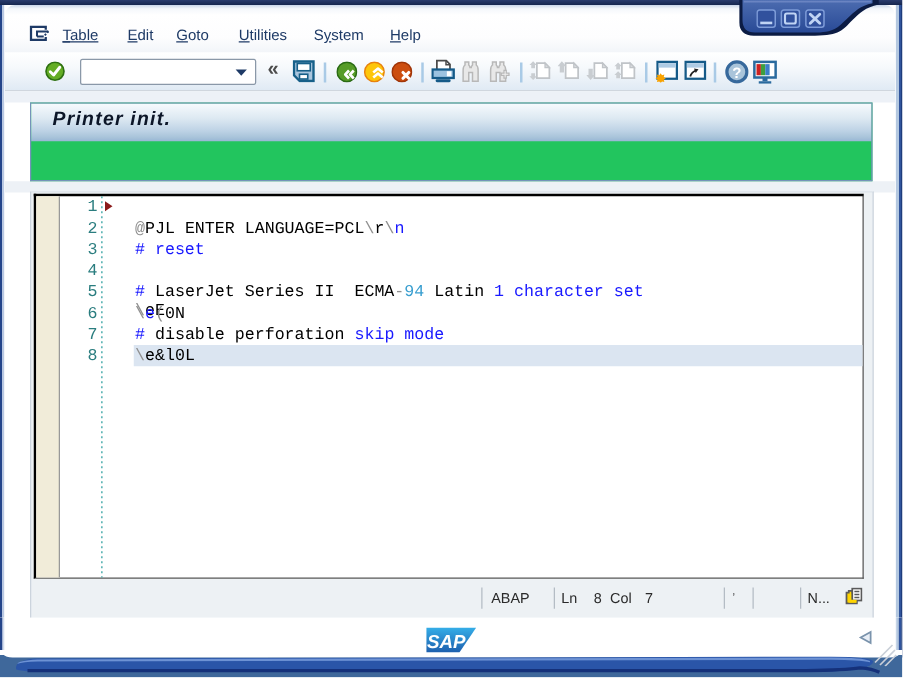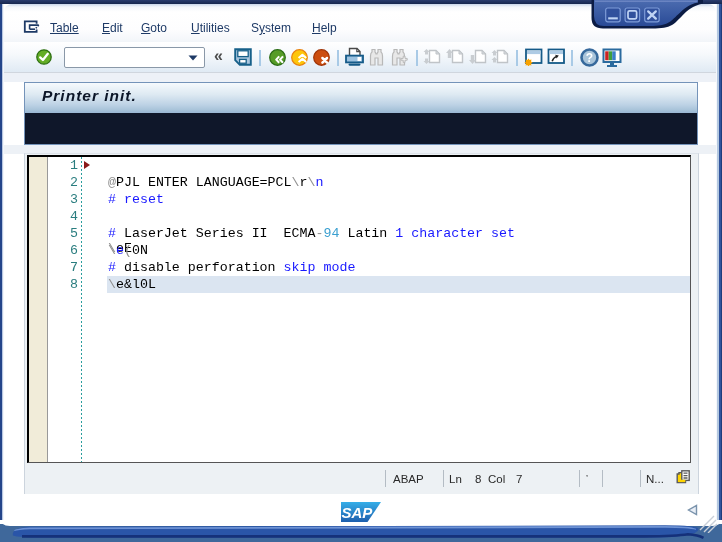--- a/index.html
+++ b/index.html
@@ -16,21 +16,21 @@
   background:linear-gradient(#c9d6ea 0px,#f4f7fb 3px,#ffffff 8px,#fdfdfe 26px,#f2f5f9 38px);
   border-radius:8px 8px 0 0; }
 #toolbar { left:4px; top:42px; width:712px; height:31px;
   background:linear-gradient(#ffffff,#f6f9fc 40%,#e0eaf4); border-bottom:1px solid #d0d6de; }
 #midstrip1 { left:4px; top:73px; width:712px; height:9px; background:#edf1f7; }
 #midstrip2 { left:4px; top:145px; width:712px; height:9px; background:#edf1f6; }
 
 .menuitem { top:21px; height:14px; font-size:12px; color:#1e3a66; }
 .menuitem u { text-decoration:underline; text-underline-offset:1px; }
 
-#panel { left:24px; top:82px; width:674px; height:63px; border:1px solid #7493b9; background:#0f172a; }
+#panel { left:24px; top:82px; width:674px; height:63px; border:1px solid #7493b9; background:#22c55e; }
 #panelhead { position:absolute; left:0; top:0; width:100%; height:30px;
   background:linear-gradient(#f6fafd,#dde9f2 40%,#bdd2e5 75%,#a9c4da 92%,#9dbad6);
   border-bottom:1px solid #9cb9d5; }
 #paneltitle { position:absolute; left:17px; top:4px; font-size:15.5px; font-weight:bold; font-style:italic; color:#0c1628; letter-spacing:1px; }
 
 #edcontainer { left:24px; top:153px; width:675px; height:343px; background:#edf1f4; border:1px solid #ccd4dd; border-top-color:#dde3ea; }
 #edarea { position:absolute; left:2px; top:1px; width:664px; height:308px; background:#ffffff;
   border-top:2px solid #000; border-left:2px solid #000; border-right:1px solid #555; border-bottom:1px solid #555; }
 #margincol { position:absolute; left:0; top:0; width:19px; height:100%; background:#f1ecd9; border-right:1px solid #999; }
 #dotline { position:absolute; left:52px; top:0; width:1px; height:100%;

